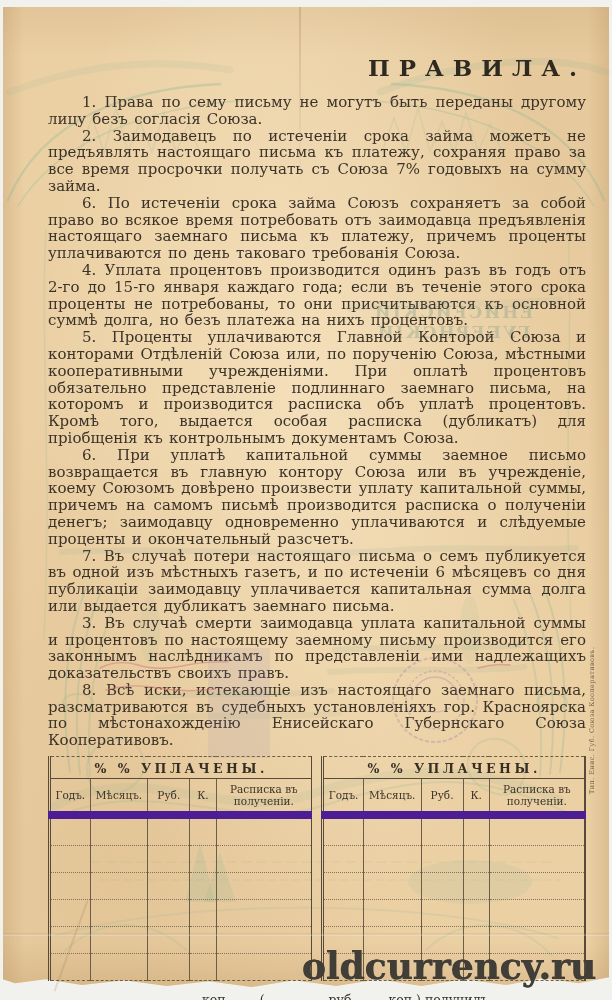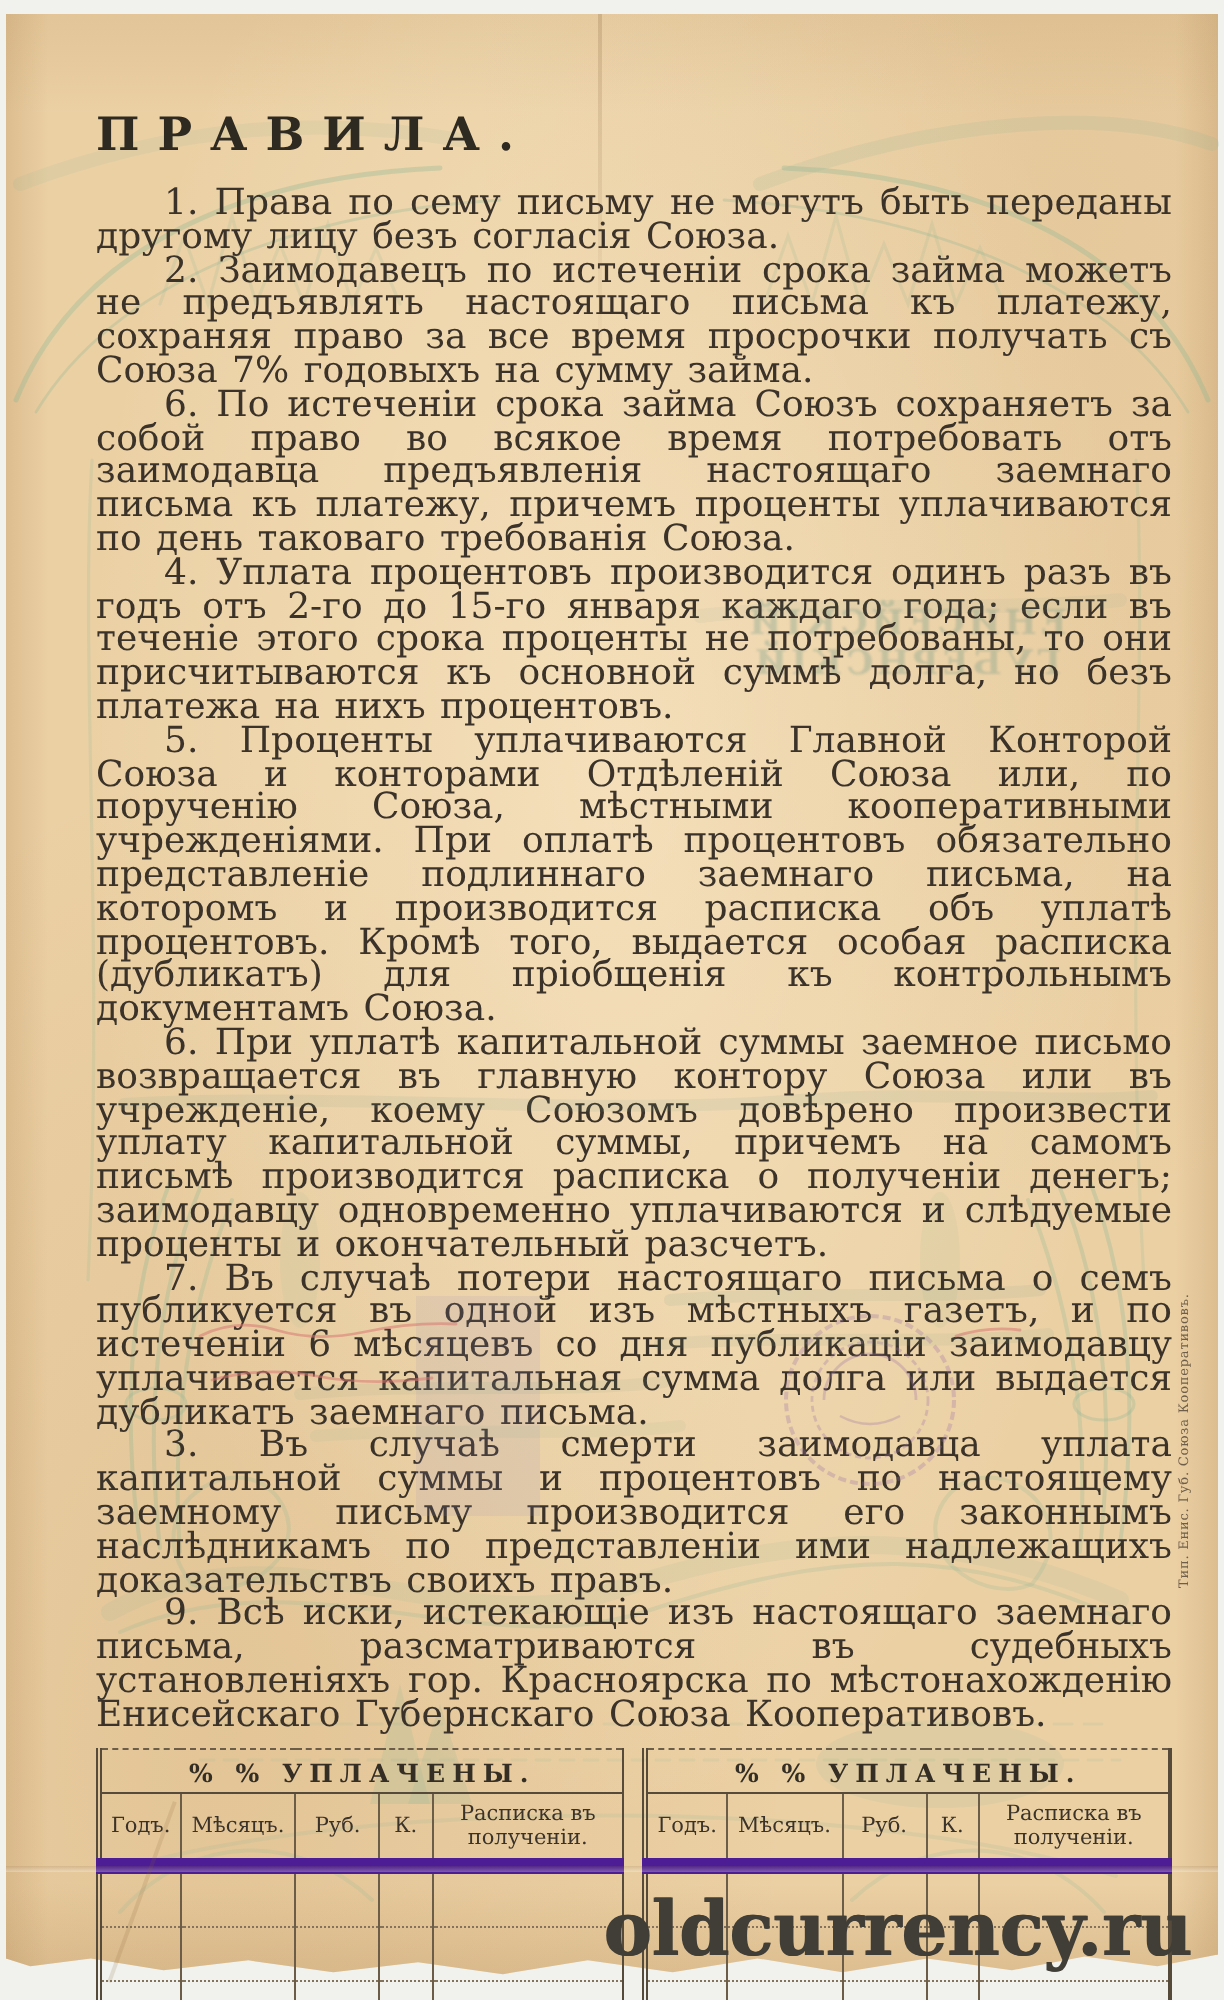--- a/index.html
+++ b/index.html
@@ -18,25 +18,25 @@
       linear-gradient(0deg, rgba(170,128,76,0.25) 0, rgba(170,128,76,0) 5%, rgba(170,128,76,0) 95%, rgba(170,128,76,0.14) 100%),
       #ebd0a4;
     clip-path: polygon(0 0, 100% 0, 100% 98.6%, 95% 99.2%, 89% 98.7%, 83% 99.4%, 76% 98.8%, 69% 99.5%, 62% 98.8%, 55% 99.5%, 48% 98.9%, 41% 99.6%, 34% 99.0%, 27% 99.5%, 20% 98.9%, 13% 99.4%, 7% 98.8%, 2% 99.2%, 0 98.8%);
     box-shadow: 0 1px 4px rgba(90,70,40,0.35);
   }
   .ornament, .overlay-svg { position:absolute; left:0; top:0; z-index:1; pointer-events:none; }
   .overlay-svg { z-index:3; }
   .content { position:relative; z-index:2; padding:54px 26px 0 48px; }
 
   .doc-title {
-    margin:0 0 13px 0; text-align:left;
+    margin:0 0 13px 0; text-align:right;
     font-size:23px; font-weight:bold; letter-spacing:9px; color:#2e2a21;
   }
   .rules p {
-    margin:0; font-size:18px; line-height:16.8px;
+    margin:0; font-size:15px; line-height:16.8px;
     text-align:justify; text-indent:34px; word-spacing:1.5px;
   }
 
   .tables { display:flex; margin-top:7px; }
   table.ptable {
     border-collapse:collapse; table-layout:fixed; flex:1;
     border-top:1px dashed #6b5d48; border-bottom:1px dashed #6b5d48;
     border-left:3px double #564b3a; border-right:1px solid #564b3a;
   }
   table.ptable.right-t { border-left:3px double #564b3a; border-right:2px solid #564b3a; }
@@ -142,21 +142,21 @@
 
     <div class="rules">
       <p>1. Права по сему письму не могутъ быть переданы другому лицу безъ согласія Союза.</p>
       <p>2. Заимодавецъ по истеченіи срока займа можетъ не предъявлять настоящаго письма къ платежу, сохраняя право за все время просрочки получать съ Союза 7% годовыхъ на сумму займа.</p>
       <p>6. По истеченіи срока займа Союзъ сохраняетъ за собой право во всякое время потребовать отъ заимодавца предъявленія настоящаго заемнаго письма къ платежу, причемъ проценты уплачиваются по день таковаго требованія Союза.</p>
       <p>4. Уплата процентовъ производится одинъ разъ въ годъ отъ 2-го до 15-го января каждаго года; если въ теченіе этого срока проценты не потребованы, то они присчитываются къ основной суммѣ долга, но безъ платежа на нихъ процентовъ.</p>
       <p>5. Проценты уплачиваются Главной Конторой Союза и конторами Отдѣленій Союза или, по порученію Союза, мѣстными кооперативными учрежденіями. При оплатѣ процентовъ обязательно представленіе подлиннаго заемнаго письма, на которомъ и производится расписка объ уплатѣ процентовъ. Кромѣ того, выдается особая расписка (дубликатъ) для пріобщенія къ контрольнымъ документамъ Союза.</p>
       <p>6. При уплатѣ капитальной суммы заемное письмо возвращается въ главную контору Союза или въ учрежденіе, коему Союзомъ довѣрено произвести уплату капитальной суммы, причемъ на самомъ письмѣ производится расписка о полученіи денегъ; заимодавцу одновременно уплачиваются и слѣдуемые проценты и окончательный разсчетъ.</p>
       <p>7. Въ случаѣ потери настоящаго письма о семъ публикуется въ одной изъ мѣстныхъ газетъ, и по истеченіи 6 мѣсяцевъ со дня публикаціи заимодавцу уплачивается капитальная сумма долга или выдается дубликатъ заемнаго письма.</p>
       <p>3. Въ случаѣ смерти заимодавца уплата капитальной суммы и процентовъ по настоящему заемному письму производится его законнымъ наслѣдникамъ по представленіи ими надлежащихъ доказательствъ своихъ правъ.</p>
-      <p>9. Всѣ иски, истекающіе изъ настоящаго заемнаго письма, разсматриваются въ судебныхъ установленіяхъ гор. Красноярска по мѣстонахожденію Енисейскаго Губернскаго Союза Кооперативовъ.</p>
+      <p>8. Всѣ иски, истекающіе изъ настоящаго заемнаго письма, разсматриваются въ судебныхъ установленіяхъ гор. Красноярска по мѣстонахожденію Енисейскаго Губернскаго Союза Кооперативовъ.</p>
     </div>
 
     <div class="tables">
       <table class="ptable left-t">
         <colgroup>
             <col style="width:15.5%">
             <col style="width:22%">
             <col style="width:16%">
             <col style="width:10%">
             <col style="width:36.5%">

